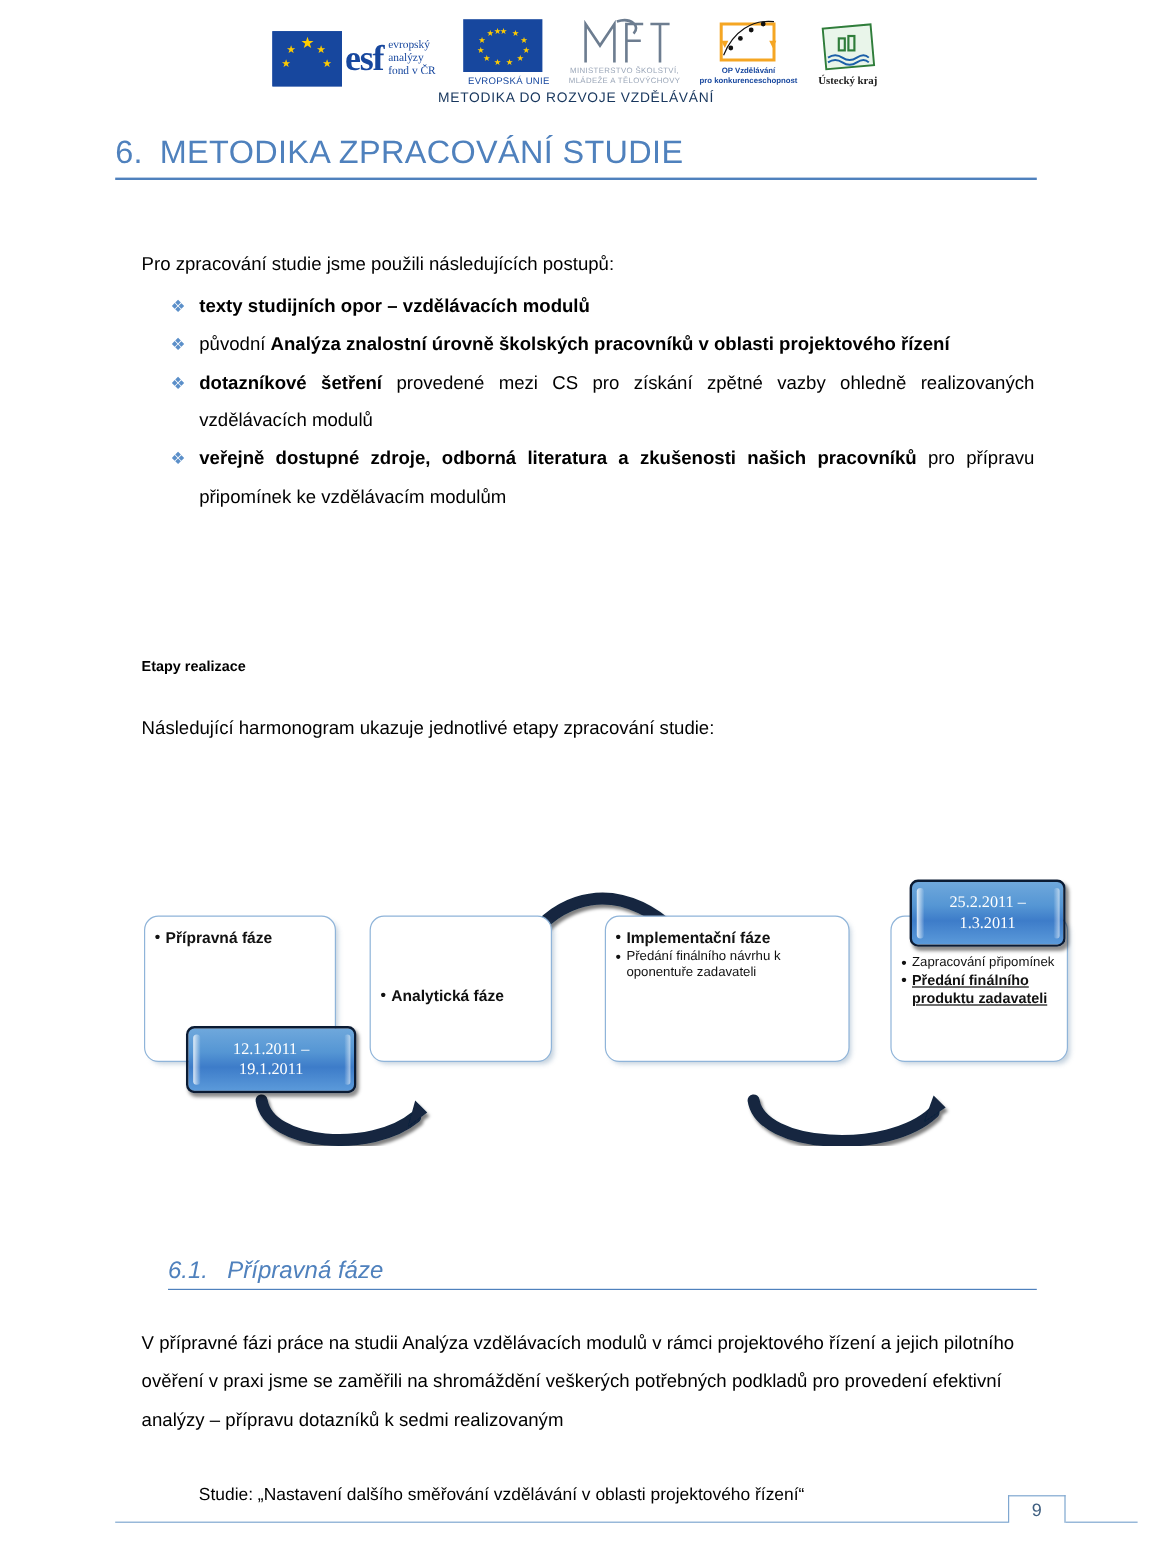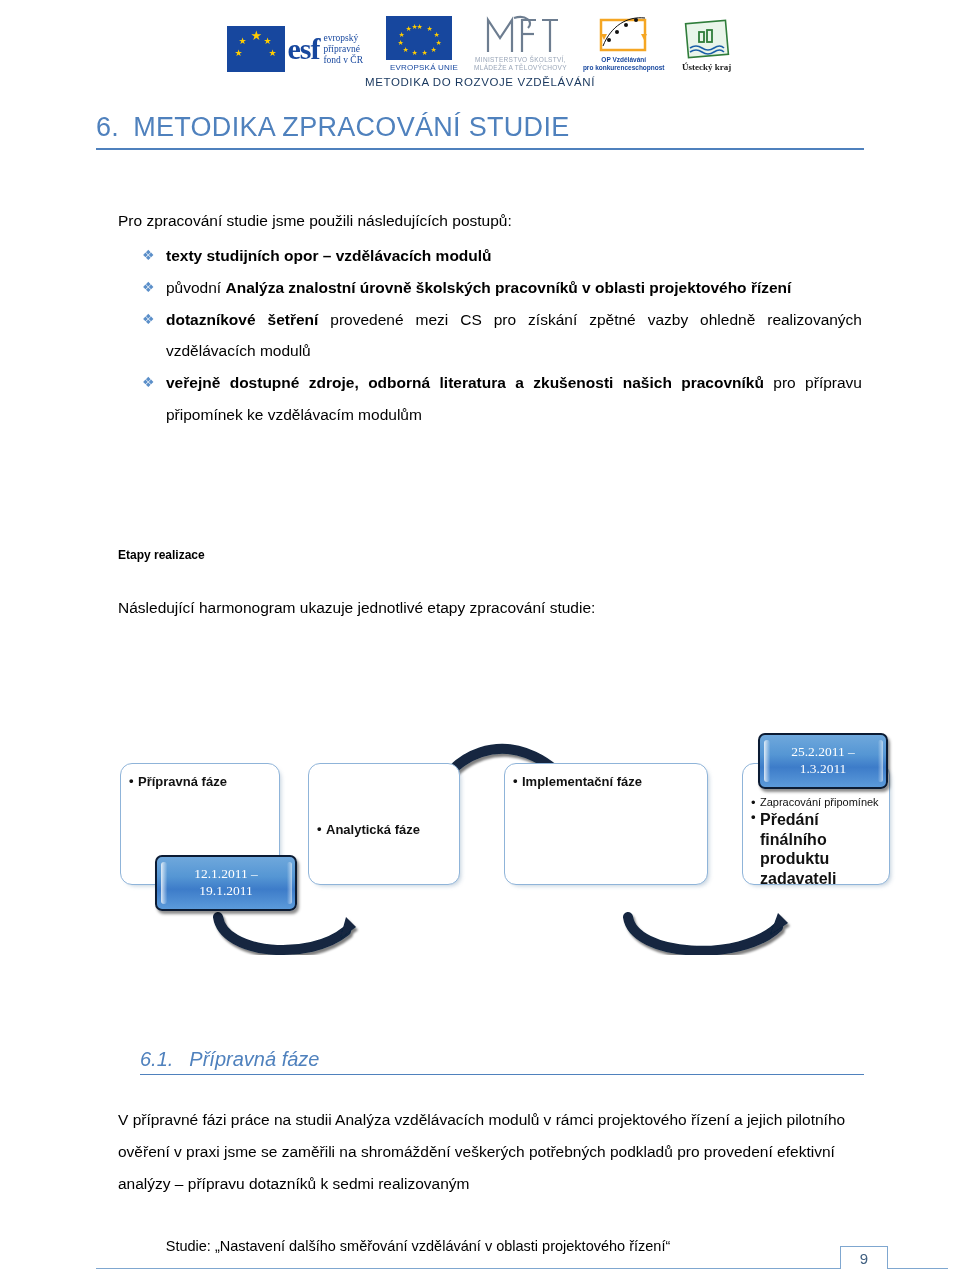--- a/index.html
+++ b/index.html
@@ -338,21 +338,21 @@
       <div class="esf-flag">
         <span class="esf-star" style="left:22px;top:4px;font-size:13px;">★</span>
         <span class="esf-star" style="left:10px;top:10px;">★</span>
         <span class="esf-star" style="left:35px;top:10px;">★</span>
         <span class="esf-star" style="left:6px;top:22px;">★</span>
         <span class="esf-star" style="left:40px;top:22px;">★</span>
       </div>
       <div class="esf-word">esf</div>
       <div class="esf-text">
         <div>evropský</div>
-        <div>přípravné</div>
+        <div>analýzy</div>
         <div>fond v ČR</div>
       </div>
     </div>
 
     <div class="logo-eu">
       <div class="eu-flag">
         <span class="eu-star" style="left:31px;top:7px;">★</span>
         <span class="eu-star" style="left:41px;top:9px;">★</span>
         <span class="eu-star" style="left:48px;top:15px;">★</span>
         <span class="eu-star" style="left:50px;top:23px;">★</span>
@@ -500,27 +500,28 @@
 
   <div class="dg-box" style="left:208px; top:108px; width:152px; height:122px;">
     <div class="dg-box-inner" style="padding-top:58px;">
       <div class="dg-li strong">Analytická fáze</div>
     </div>
   </div>
 
   <div class="dg-box" style="left:404px; top:108px; width:204px; height:122px;">
     <div class="dg-box-inner">
       <div class="dg-li strong">Implementační fáze</div>
+      <div class="dg-li small">Předání finálního návrhu k oponentuře zadavateli</div>
     </div>
   </div>
 
   <div class="dg-box" style="left:642px; top:108px; width:148px; height:122px;">
     <div class="dg-box-inner" style="padding-top:32px;">
       <div class="dg-li small">Zapracování připomínek</div>
-      <div class="dg-li strong" style="font-size:16px;">Předání finálního produktu zadavateli</div>
+      <div class="dg-li strong" style="font-size:12px;text-decoration:underline;">Předání finálního produktu zadavateli</div>
     </div>
   </div>
   <div class="dg-badge" style="left:658px; top:78px; width:130px; height:56px;">
     <span>25.2.2011 –
 1.3.2011</span>
   </div>
 
 </div>
 
 <div class="h2-wrap">

